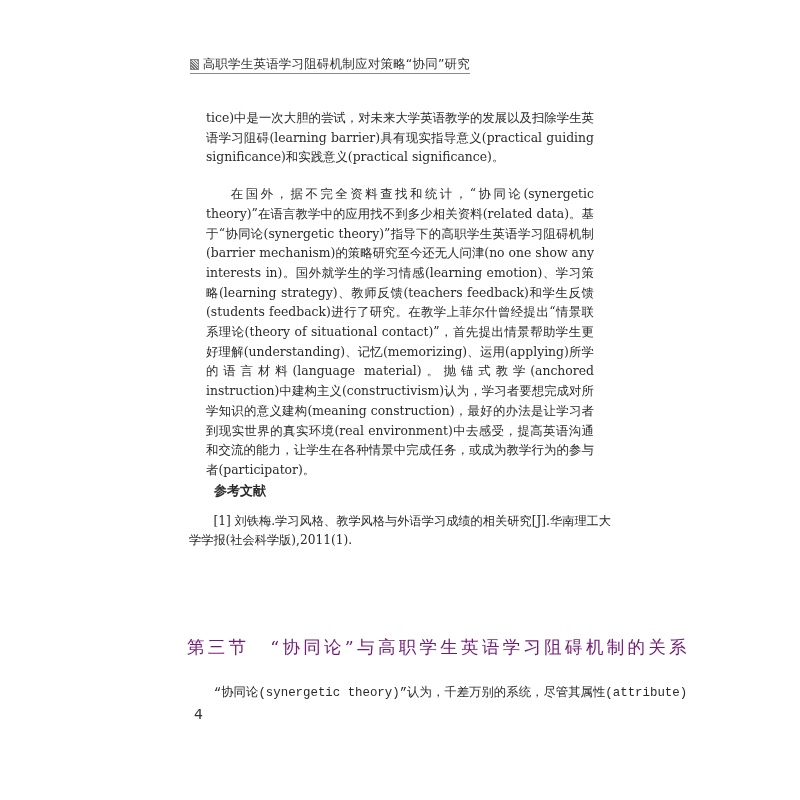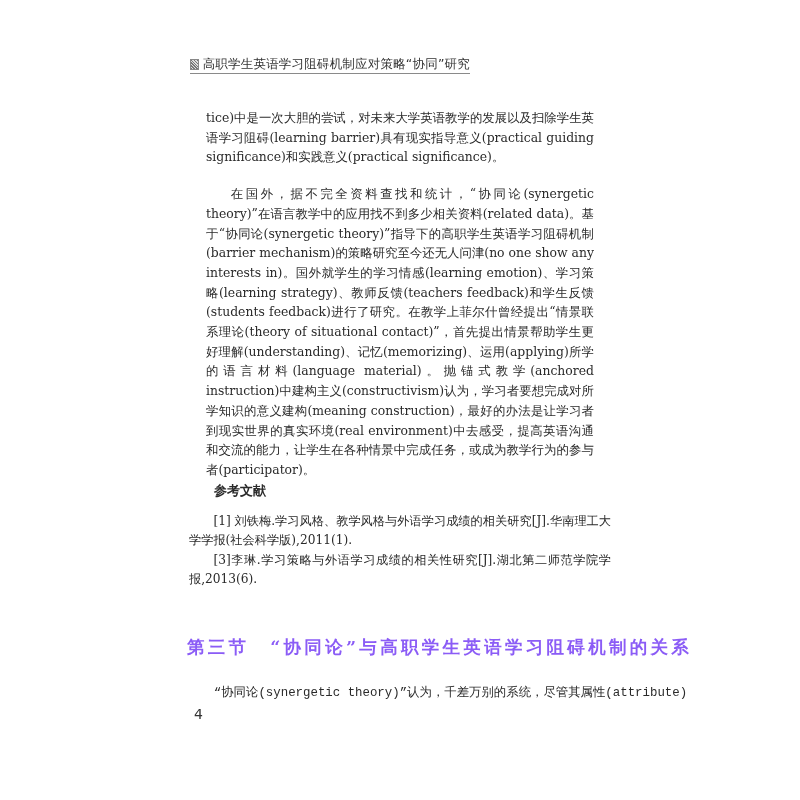--- a/index.html
+++ b/index.html
@@ -6,41 +6,40 @@
   body { width: 800px; height: 800px; position: relative; overflow: hidden; font-family: "DejaVu Serif", "Liberation Serif", serif; color: #2a2a2a; }
   .header { position: absolute; left: 190px; top: 55px; width: 280px; height: 18px; border-bottom: 1px solid #8a8a8a; display: flex; align-items: center; }
   .header-icon { width: 11px; height: 11px; margin-right: 4px; background: repeating-linear-gradient(45deg, #777 0 1px, #ddd 1px 2px); border: 1px solid #888; box-sizing: border-box; }
   .header-title { font-family: "DejaVu Sans", "Liberation Sans", sans-serif; font-size: 12.5px; color: #333; letter-spacing: 0.2px; white-space: nowrap; }
   .body-text { position: absolute; left: 189px; top: 91px; width: 422px; font-size: 12.4px; line-height: 19.7px; text-align: justify; }
   .body-text p { margin: 17px; }
   .indent { text-indent: 2em; }
   .refs-title { position: absolute; left: 214px; top: 482px; font-family: "DejaVu Sans", "Liberation Sans", sans-serif; font-size: 13px; font-weight: bold; color: #2a2a2a; }
   .refs { position: absolute; left: 189px; top: 512px; width: 422px; font-size: 12.2px; line-height: 19.3px; text-align: justify; }
   .refs p { margin: 0; text-indent: 2em; }
-  .section-heading { position: absolute; left: 187px; top: 635px; width: 430px; font-size: 17.5px; letter-spacing: 3.3px; color: #8b5cf6; white-space: nowrap; font-weight: bold; }
+  .section-heading { position: absolute; left: 187px; top: 635px; width: 430px; font-size: 17.5px; letter-spacing: 3.3px; color: #701a75; white-space: nowrap; }
   .section-text { position: absolute; left: 189px; top: 684px; width: 422px; font-size: 12.4px; line-height: 19.7px; text-indent: 2em; white-space: nowrap; font-family: Liberation Mono, monospace; }
   .page-number { position: absolute; left: 194px; top: 706px; font-family: "DejaVu Sans", "Liberation Sans", sans-serif; font-size: 14px; color: #333; }
 </style>
 </head>
 <body>
 
 <div class="header">
   <span class="header-icon"></span>
   <span class="header-title">高职学生英语学习阻碍机制应对策略“协同”研究</span>
 </div>
 
 <div class="body-text">
   <p>tice)中是一次大胆的尝试，对未来大学英语教学的发展以及扫除学生英语学习阻碍(learning barrier)具有现实指导意义(practical guiding significance)和实践意义(practical significance)。</p>
   <p class="indent">在国外，据不完全资料查找和统计，“协同论(synergetic theory)”在语言教学中的应用找不到多少相关资料(related data)。基于“协同论(synergetic theory)”指导下的高职学生英语学习阻碍机制(barrier mechanism)的策略研究至今还无人问津(no one show any interests in)。国外就学生的学习情感(learning emotion)、学习策略(learning strategy)、教师反馈(teachers feedback)和学生反馈(students feedback)进行了研究。在教学上菲尔什曾经提出“情景联系理论(theory of situational contact)”，首先提出情景帮助学生更好理解(understanding)、记忆(memorizing)、运用(applying)所学的语言材料(language material)。抛锚式教学(anchored instruction)中建构主义(constructivism)认为，学习者要想完成对所学知识的意义建构(meaning construction)，最好的办法是让学习者到现实世界的真实环境(real environment)中去感受，提高英语沟通和交流的能力，让学生在各种情景中完成任务，或成为教学行为的参与者(participator)。</p>
 </div>
 
 <div class="refs-title">参考文献</div>
 
 <div class="refs">
   <p>[1] 刘铁梅.学习风格、教学风格与外语学习成绩的相关研究[J].华南理工大学学报(社会科学版),2011(1).</p>
-  <p>[3]李琳.学习策略与外语学习成绩的相关性研究[J].湖北第二师范学院学报,2013(6).</p>
 </div>
 
 <div class="section-heading">第三节　“协同论”与高职学生英语学习阻碍机制的关系</div>
 
 <div class="section-text">“协同论(synergetic theory)”认为，千差万别的系统，尽管其属性(attribute)</div>
 
 <div class="page-number">4</div>
 
 </body></html>

